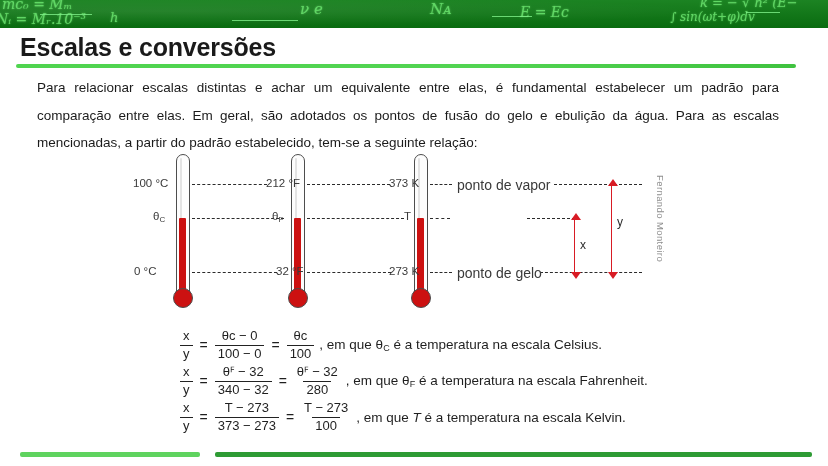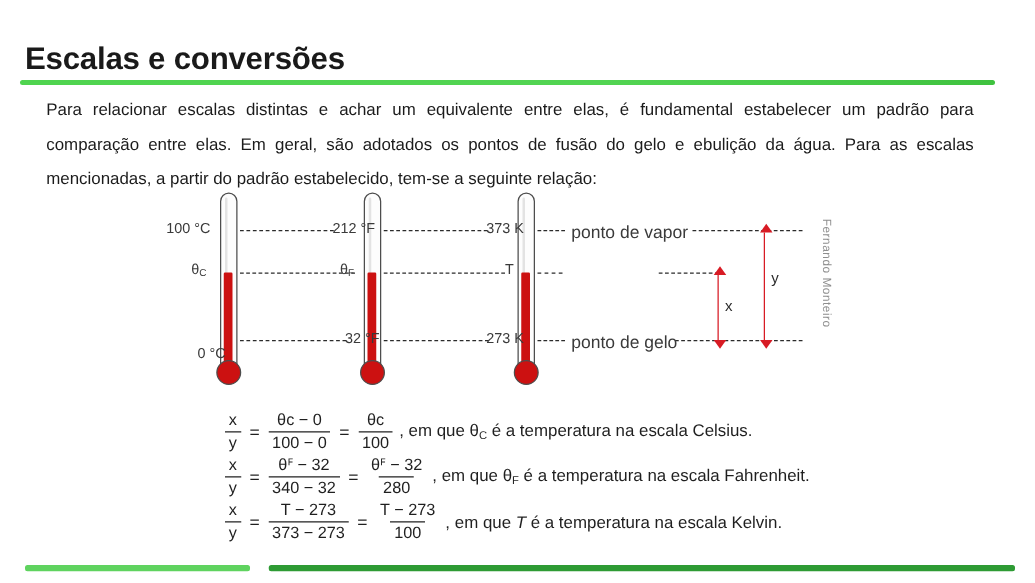--- a/index.html
+++ b/index.html
@@ -129,20 +129,34 @@
   .bar-right{
     position:absolute;left:215px;top:452px;width:597px;height:5px;
     background:#2e9b34;border-radius:2px;
   }
 </style>
 </head>
 <body>
 
 <div id="slide">
 
+  <div class="banner">
+    <div class="chalk c1">mc₀ = Mₘ</div>
+    <div class="chalk c2">Nᵢ   = Mᵣ.10⁻³</div>
+    <div class="chalk c3">ν e</div>
+    <div class="chalk c4">Nᴀ</div>
+    <div class="chalk c5">E = Eᴄ</div>
+    <div class="chalk c6">k = − √ ħ²  (E−</div>
+    <div class="chalk c7">∫ sin(ωt+φ)dv</div>
+    <div class="chalk c8">h</div>
+    <div class="underline u1"></div>
+    <div class="underline u2"></div>
+    <div class="underline u3"></div>
+    <div class="underline u4"></div>
+  </div>
 
   <div class="title">Escalas e conversões</div>
   <div class="title-rule"></div>
 
   <div class="para">
     <span>Para relacionar escalas distintas e achar um equivalente entre elas, é fundamental  estabelecer um padrão para comparação entre elas. Em geral, são adotados os pontos de  fusão do gelo e ebulição da água. Para as escalas mencionadas, a partir do padrão  estabelecido, tem-se a seguinte relação:</span>
   </div>
 
   <div class="diagram">
 
@@ -161,21 +175,21 @@
     <div class="dash" style="left:430px;top:122px;width:22px;"></div>
     <div class="dash" style="left:540px;top:122px;width:102px;"></div>
 
     <div class="therm" style="left:176px;top:4px;">
       <div class="tube"></div>
       <div class="merc" style="top:64px;height:84px;"></div>
       <div class="bulb" style="top:134px;"></div>
     </div>
     <div class="scale-lab" style="left:133px;top:27px;">100 °C</div>
     <div class="scale-lab" style="left:153px;top:60px;text-align:center;"><span>θ</span><span class="sub">C</span></div>
-    <div class="scale-lab" style="left:158px;top:115px;margin-top:12px;">0 °C</div>
+    <div class="scale-lab" style="left:134px;top:115px;">0 °C</div>
 
     <div class="therm" style="left:291px;top:4px;">
       <div class="tube"></div>
       <div class="merc" style="top:64px;height:84px;"></div>
       <div class="bulb" style="top:134px;"></div>
     </div>
     <div class="scale-lab" style="left:266px;top:27px;">212 °F</div>
     <div class="scale-lab" style="left:272px;top:60px;"><span>θ</span><span class="sub">F</span></div>
     <div class="scale-lab" style="left:276px;top:115px;">32 °F</div>
 

